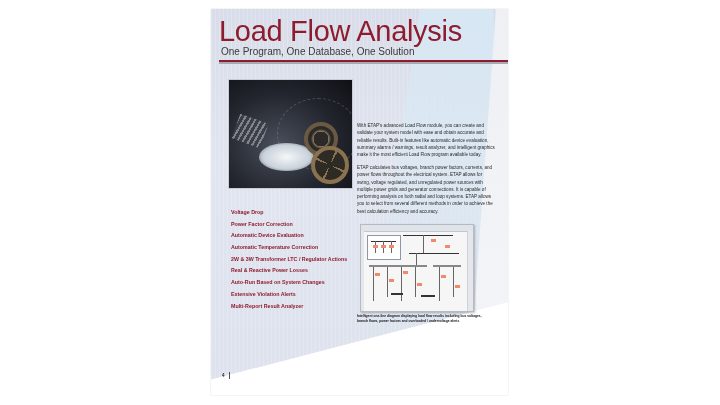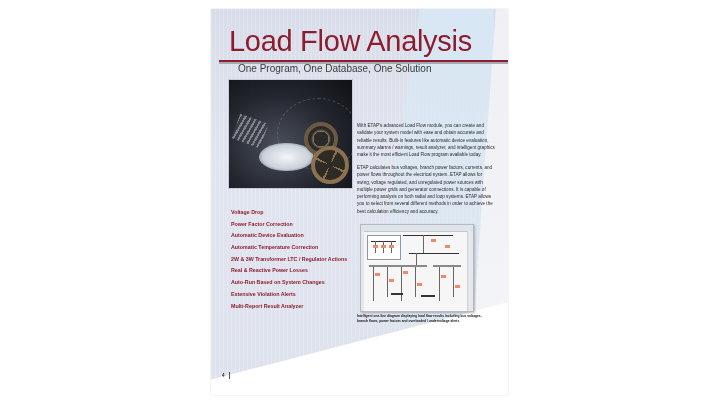--- a/index.html
+++ b/index.html
@@ -26,25 +26,25 @@
     position: absolute; right: 0; top: 0; width: 40px; height: 386px;
     background: linear-gradient(180deg, #eef0f4, #f4f5f8);
     clip-path: polygon(70% 0, 100% 0, 100% 100%, 0 100%);
   }
   .page .bottom-white {
     position: absolute; left: 0; top: 0; width: 297px; height: 386px;
     background: #ffffff;
     clip-path: polygon(0 96%, 100% 76%, 100% 100%, 0 100%);
   }
   .title {
-    position: absolute; left: 8px; top: 6px; margin: 10px;
+    position: absolute; left: 8px; top: 6px; margin: 0;
     font-size: 29px; font-weight: normal; color: #8d1c2e; letter-spacing: -0.3px;
   }
   .subtitle {
-    position: absolute; left: 10px; top: 37px; margin: 17px;
+    position: absolute; left: 10px; top: 37px; margin: 0;
     font-size: 10px; color: #3a3a3a;
   }
   .rule {
     position: absolute; left: 8px; top: 51px; width: 289px; height: 2px; background: #8d1c2e;
   }
   .rule2 {
     position: absolute; left: 8px; top: 53px; width: 289px; height: 2px; background: #a9a9b4;
   }
   .hero {
     position: absolute; left: 17px; top: 70px; width: 123px; height: 108px;

